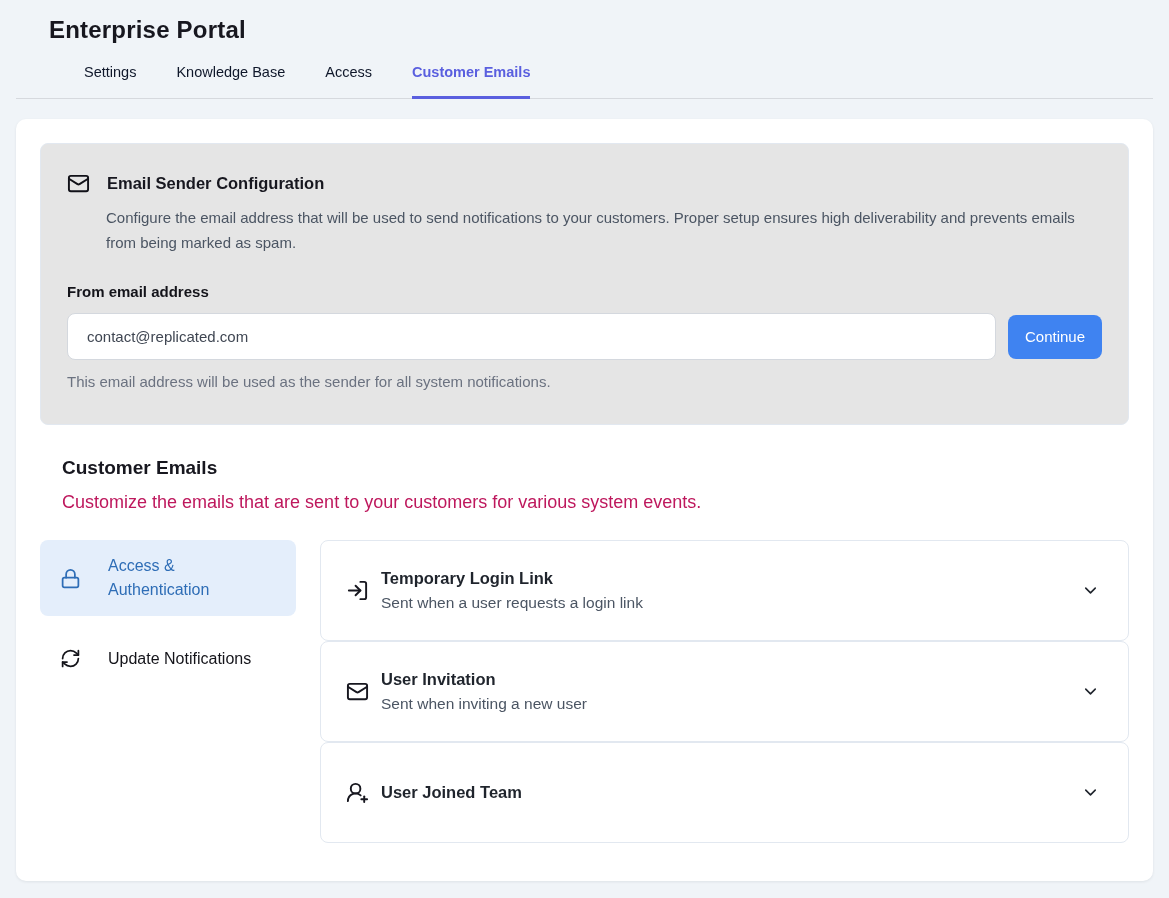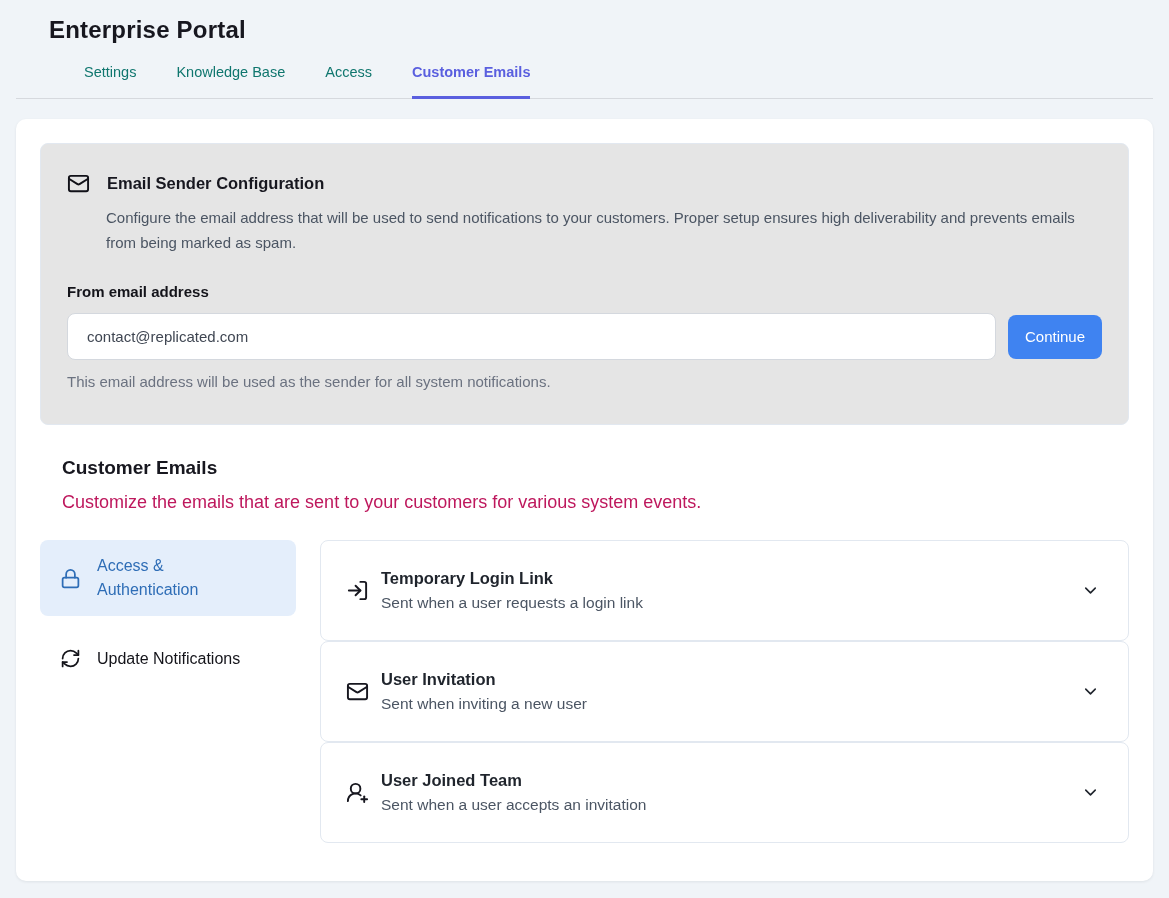--- a/index.html
+++ b/index.html
@@ -19,21 +19,21 @@
     color: #17171f;
   }
   .tabs {
     display: flex;
     align-items: flex-end;
     gap: 40px;
     margin: 20px 0 0 35px;
   }
   .tab {
     font-size: 14.5px;
-    color: #0f766e;
+    color: #0f172a;
     padding-bottom: 16px;
     cursor: pointer;
     border-bottom: 3px solid transparent;
     background: none;
     border-top: none; border-left: none; border-right: none;
     font-family: inherit;
   }
   .tab.active {
     color: #5a5fdf;
     font-weight: 700;
@@ -134,21 +134,21 @@
   .emails-layout {
     display: flex;
     gap: 24px;
     margin-top: 27px;
   }
   
   .cat-sidebar { width: 256px; flex: none; }
   .cat-item {
     display: flex;
     align-items: center;
-    gap: 16px;
+    gap: 27px;
     padding: 13px 20px;
     border-radius: 8px;
     cursor: pointer;
     font-size: 16px;
     color: #14141a;
   }
   .cat-item .icon { display: flex; flex: none; }
   .cat-item.active {
     background: #e4eefb;
     color: #2e6db6;
@@ -291,21 +291,20 @@
         <span class="icon">
           <svg width="23" height="23" viewBox="0 0 24 24" fill="none" stroke="currentColor" stroke-width="2" stroke-linecap="round" stroke-linejoin="round">
               <path d="M2 21a8 8 0 0 1 13.292-6"></path>
               <circle cx="10" cy="8" r="5"></circle>
               <path d="M19 16v6"></path>
               <path d="M22 19h-6"></path>
             </svg>
         </span>
         <span class="template-text">
           <div class="template-title">User Joined Team</div>
-          <div class="template-sub">Sent when a user accepts an invitation</div>
         </span>
         <span class="chevron">
           <svg width="19" height="19" viewBox="0 0 24 24" fill="none" stroke="currentColor" stroke-width="2" stroke-linecap="round" stroke-linejoin="round">
               <path d="m6 9 6 6 6-6"></path>
             </svg>
         </span>
       </div>
 
     </div>
   </div>

